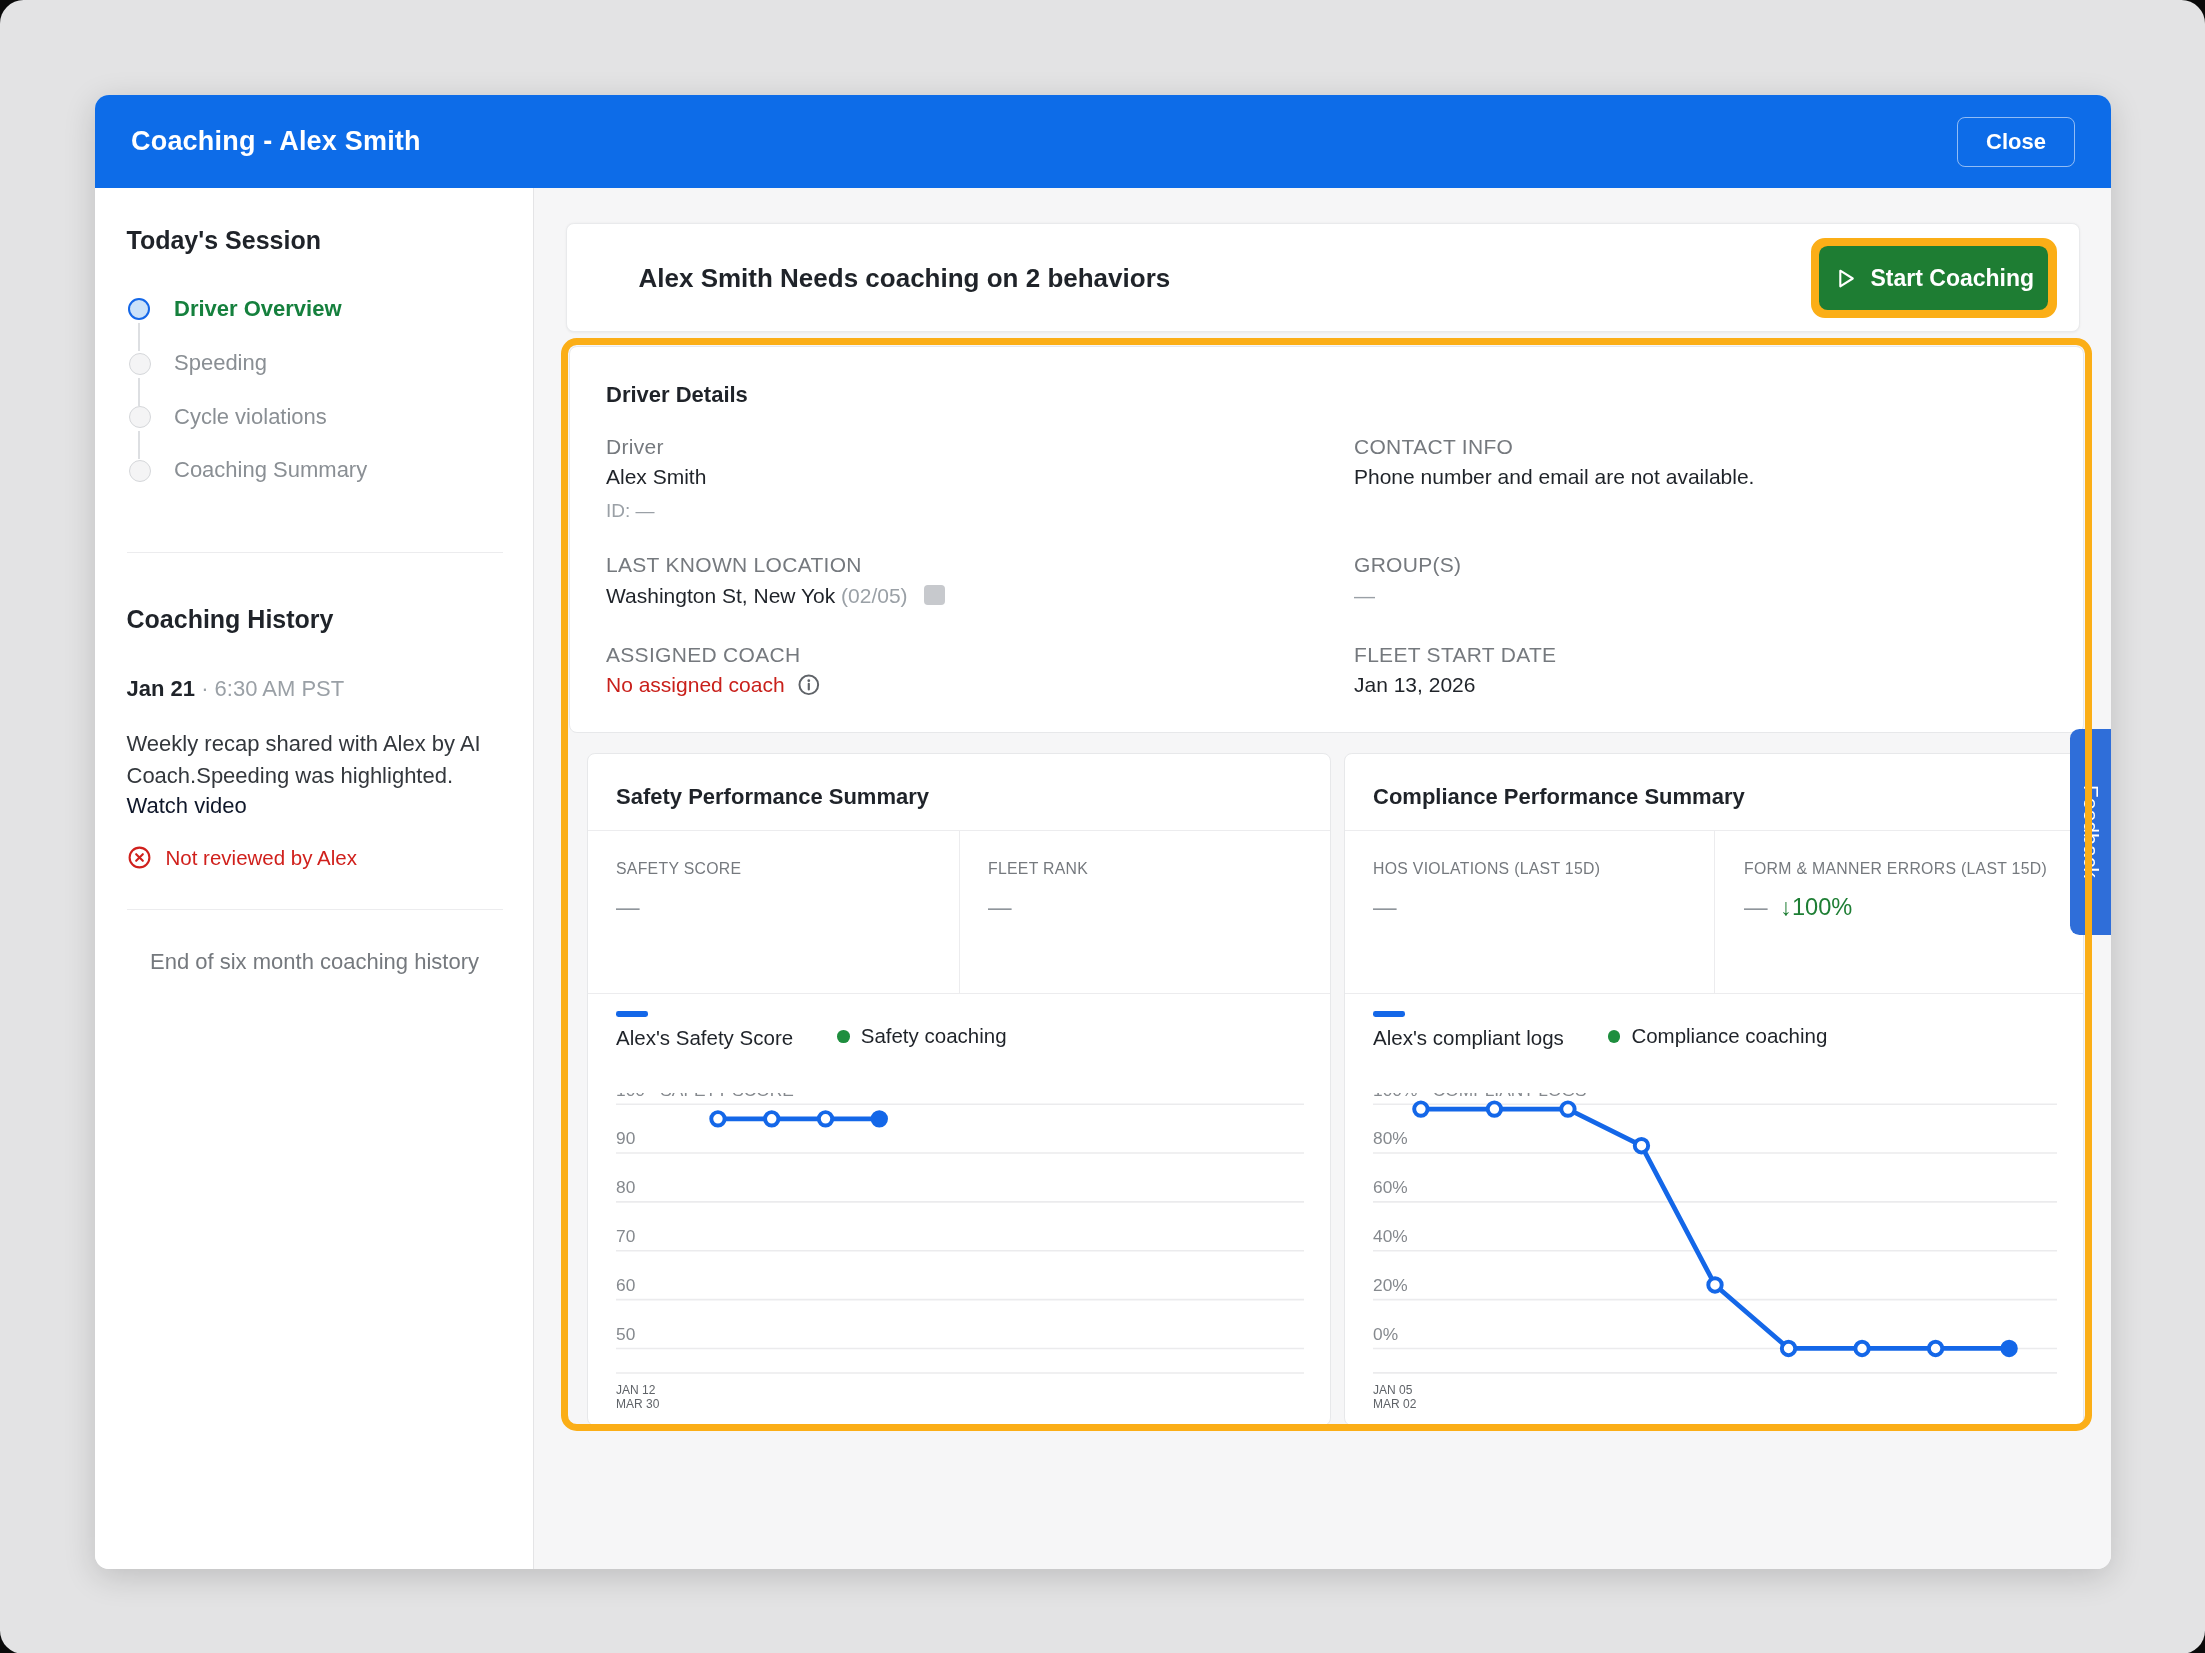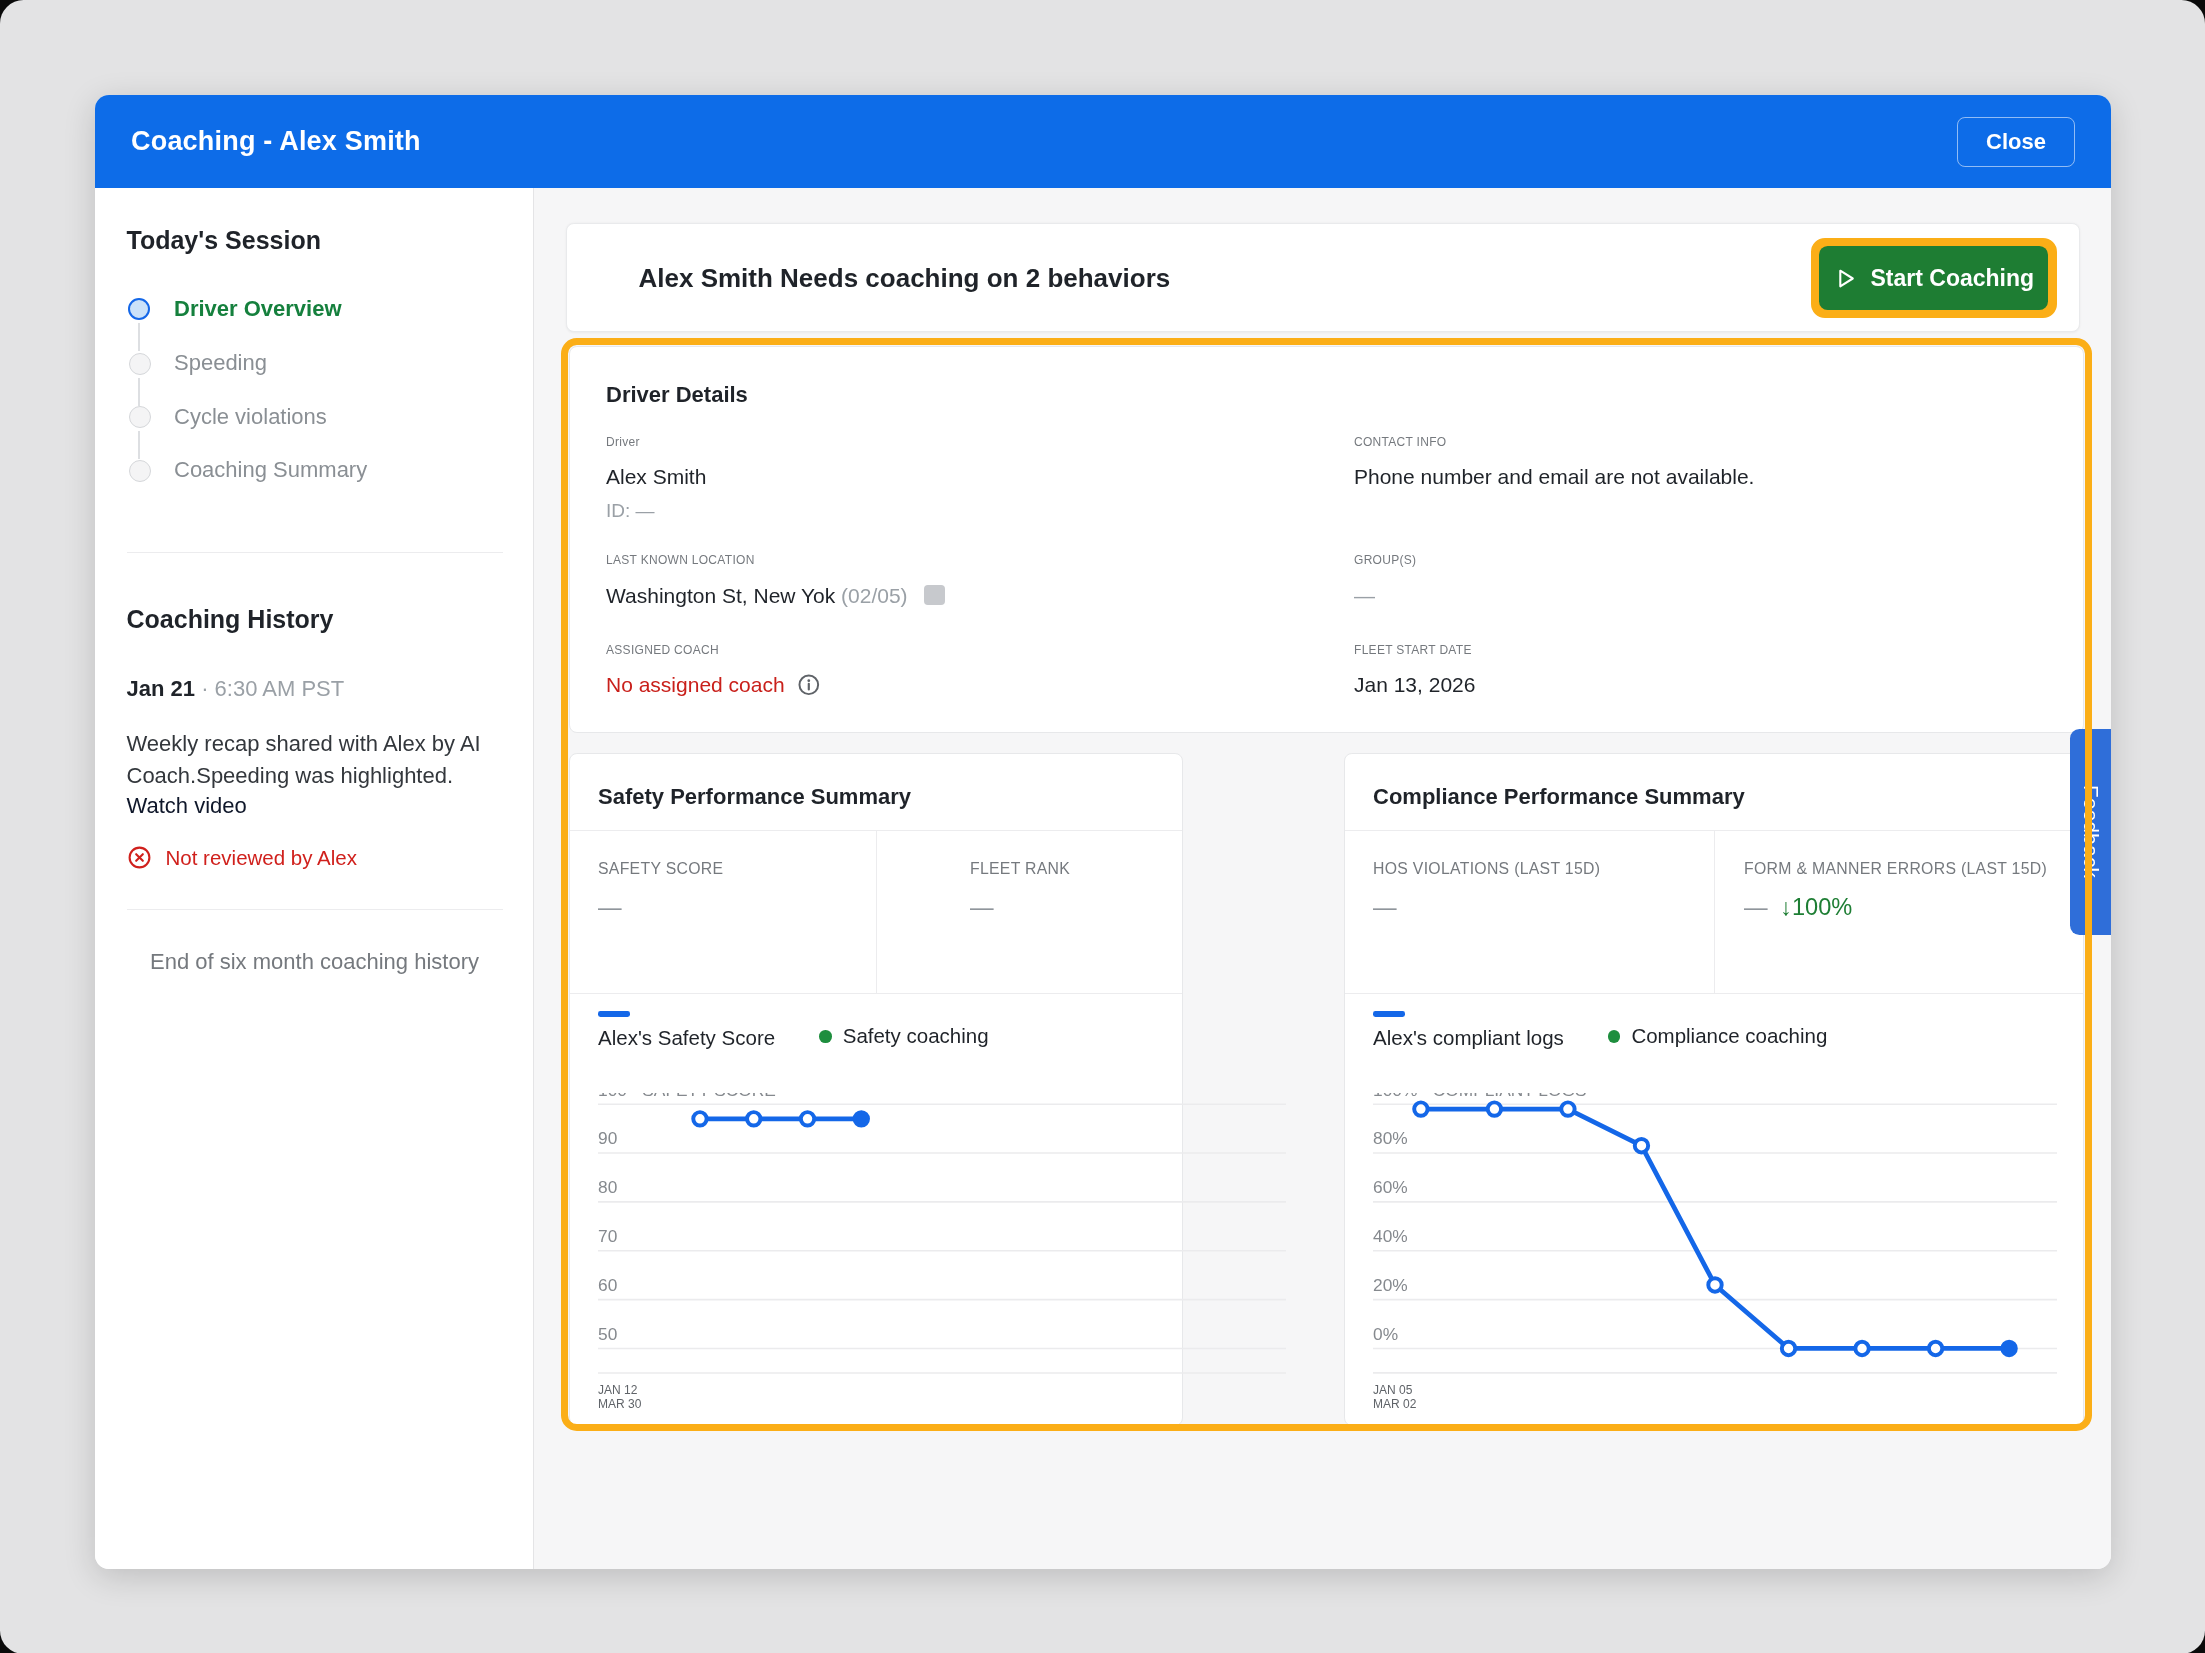--- a/index.html
+++ b/index.html
@@ -35,21 +35,21 @@
   .banner{left:31.5px;top:35px;width:1514px;height:109px;background:#fff;border:0.8px solid #E9EAEC;border-radius:7.9px;box-shadow:0 0.8px 2.4px rgba(0,0,0,.05);}
   .banner-title{left:28px;top:0;height:109px;display:flex;align-items:center;font-size:26px;font-weight:700;color:#1F2329;margin-left:44px;}
   .start-ring{top:14px;right:22px;width:246px;height:80px;border:5.5px solid #FBAE17;border-radius:14px;padding:3.2px;background:#FBAE17;}
   .start-btn{width:100%;height:100%;background:#1E7D33;border-radius:8.7px;display:flex;align-items:center;justify-content:center;gap:12.6px;cursor:pointer;border:none;}
   .start-btn span{color:#fff;font-size:23px;font-weight:700;}
   .focus-ring{left:27px;top:150px;width:1531px;height:1093px;border:7px solid #FBAE17;border-radius:15.8px;pointer-events:none;z-index:4;}
   
   .card{background:#fff;border:0.8px solid #E7E8EA;border-radius:7.9px;}
   .dd-card{left:35px;top:158px;width:1515px;height:387px;z-index:2;}
   .dd-title{left:36px;top:35px;font-size:22px;font-weight:600;color:#1F2329;}
-  .fld-label{font-size:12px;color:#75797E;letter-spacing:0.3px;}
+  .fld-label{font-size:21px;color:#75797E;letter-spacing:0.3px;}
   .fld-value{font-size:21px;color:#1F2329;}
   .fld-dim{color:#9AA0A6;}
   .dd-red{color:#C9201B;}
   .loc-square{display:inline-block;width:20.5px;height:20.5px;background:#C7C9CD;border-radius:3.9px;vertical-align:-2.4px;margin-left:11px;}
   
   .sum-card{top:565px;height:673px;z-index:2;}
   .sc-title{left:28px;top:30px;font-size:22px;font-weight:600;color:#1F2329;}
   .hline{left:0;width:100%;height:0.8px;background:#ECECEE;}
   .vline{top:76px;height:164px;width:0.8px;background:#ECECEE;left:50%;}
   .stat-label{top:106px;font-size:15.8px;color:#75797E;letter-spacing:0.3px;}
@@ -166,21 +166,21 @@
             <circle cx="12" cy="12" r="9.5" fill="none" stroke="#5F6368" stroke-width="2"></circle>
             <circle cx="12" cy="7.8" r="1.4" fill="#5F6368"></circle>
             <path d="M12 11 L12 16.8" stroke="#5F6368" stroke-width="2.2" stroke-linecap="round"></path>
           </svg>
         </div>
 
         <div class="abs fld-label" style="left:784px;top:296px;">FLEET START DATE</div>
         <div class="abs fld-value" style="left:784px;top:326px;">Jan 13, 2026</div>
       </div>
 
-      <div class="abs card sum-card" style="left:35px;width:614px;">
+      <div class="abs card sum-card" style="left:53px;width:744px;">
         <div class="abs sc-title">Safety Performance Summary</div>
         <div class="abs hline" style="top:76px;"></div>
         <div class="abs vline"></div>
         <div class="abs stat-label" style="left:28px;">SAFETY SCORE</div>
         <div class="abs stat-value" style="left:28px;">—</div>
         <div class="abs stat-label" style="left:400px;">FLEET RANK</div>
         <div class="abs stat-value" style="left:400px;">—</div>
         <div class="abs hline" style="top:239px;"></div>
 
         <div class="legend abs">

